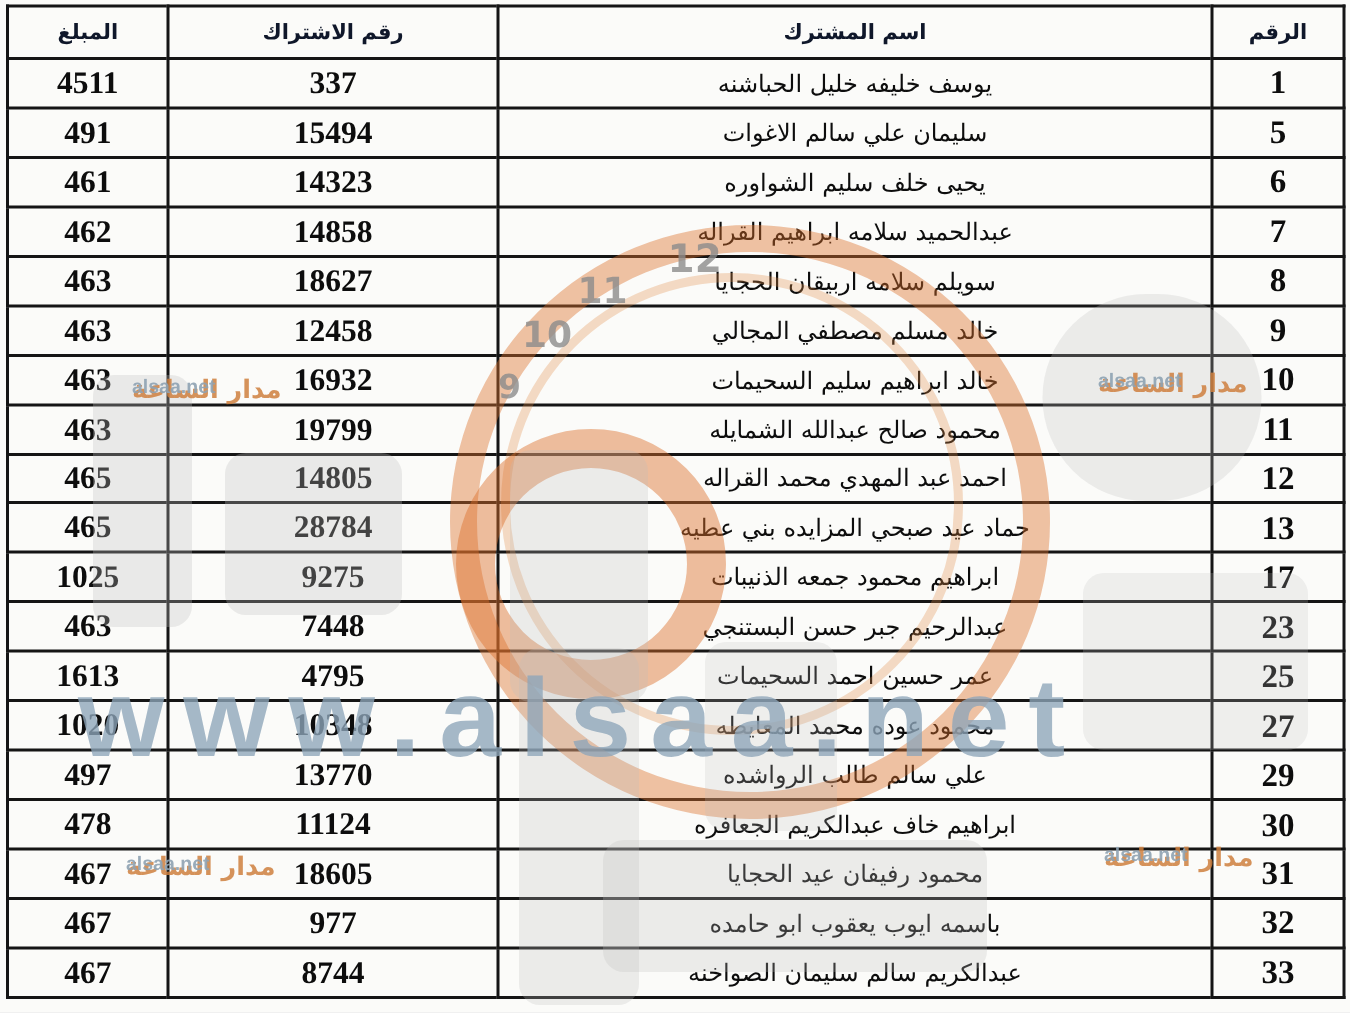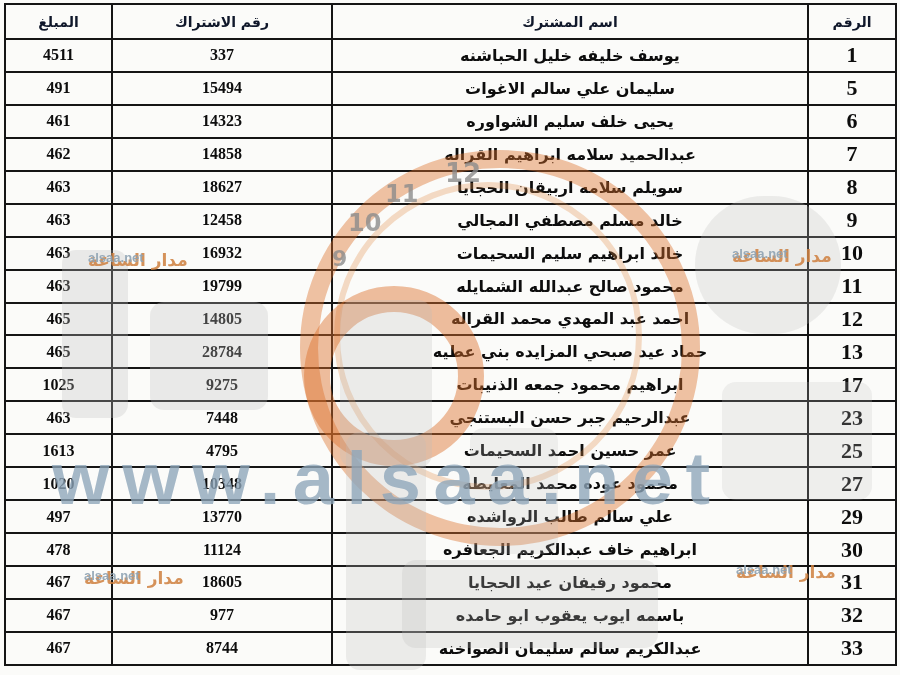--- a/index.html
+++ b/index.html
@@ -11,22 +11,22 @@
     position:absolute;left:4px;top:3px;width:891px;height:663px;
     border-collapse:collapse;table-layout:fixed;direction:rtl;
     z-index:1;background:transparent;
   }
   table.subs th,table.subs td{
     border:2px solid #151515;text-align:center;vertical-align:middle;
     padding:0 4px;overflow:hidden;white-space:nowrap;
   }
   table.subs th{font-size:14px;font-weight:bold;color:#0f172a;height:33px;}
   td.cell-serial{font-family:"Liberation Serif",serif;font-size:22px;font-weight:bold;color:#0d0d0d;}
-  td.cell-name{font-size:16px;font-weight:bold;color:#0d0d0d;}
-  td.cell-subscription_no,td.cell-amount{font-family:"Liberation Serif",serif;font-size:16px;font-weight:bold;color:#0d0d0d;}
+  td.cell-name{font-size:16px;font-weight:normal;color:#0d0d0d;}
+  td.cell-subscription_no,td.cell-amount{font-family:"Liberation Serif",serif;font-size:21px;font-weight:bold;color:#0d0d0d;}
   col.c-serial{width:88px;}
   col.c-name{width:476px;}
   col.c-sub{width:220px;}
   col.c-amount{width:107px;}
 
   
   .wm{position:absolute;inset:0;z-index:3;pointer-events:none;}
   .wm *{position:absolute;pointer-events:none;}
 
   .wm-ring-outer{left:300px;top:150px;width:364px;height:360px;border:18px solid #dc6f2b;

